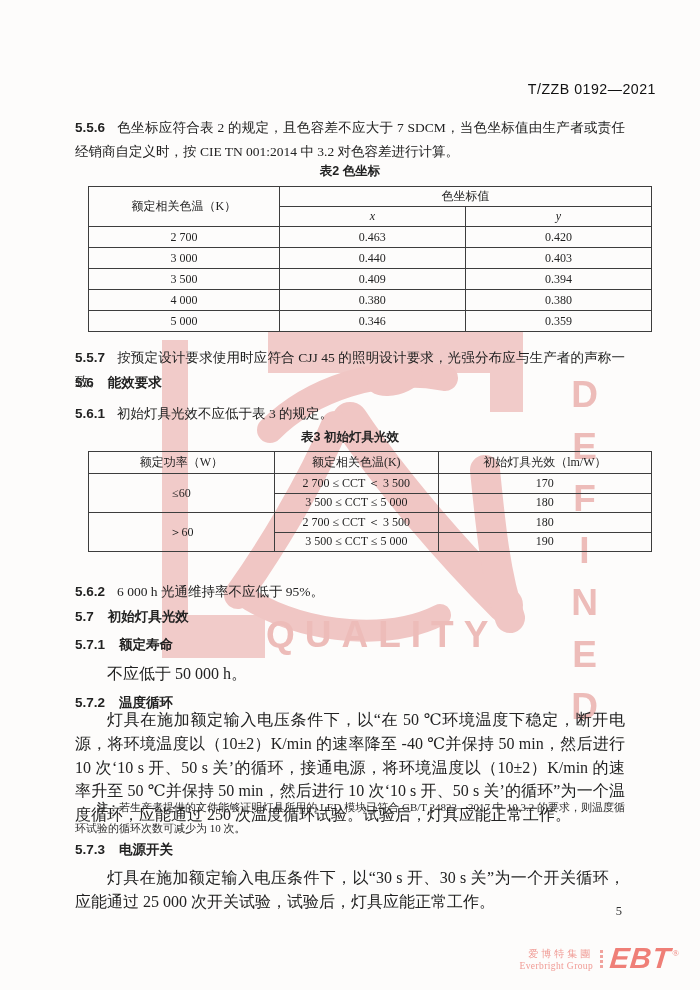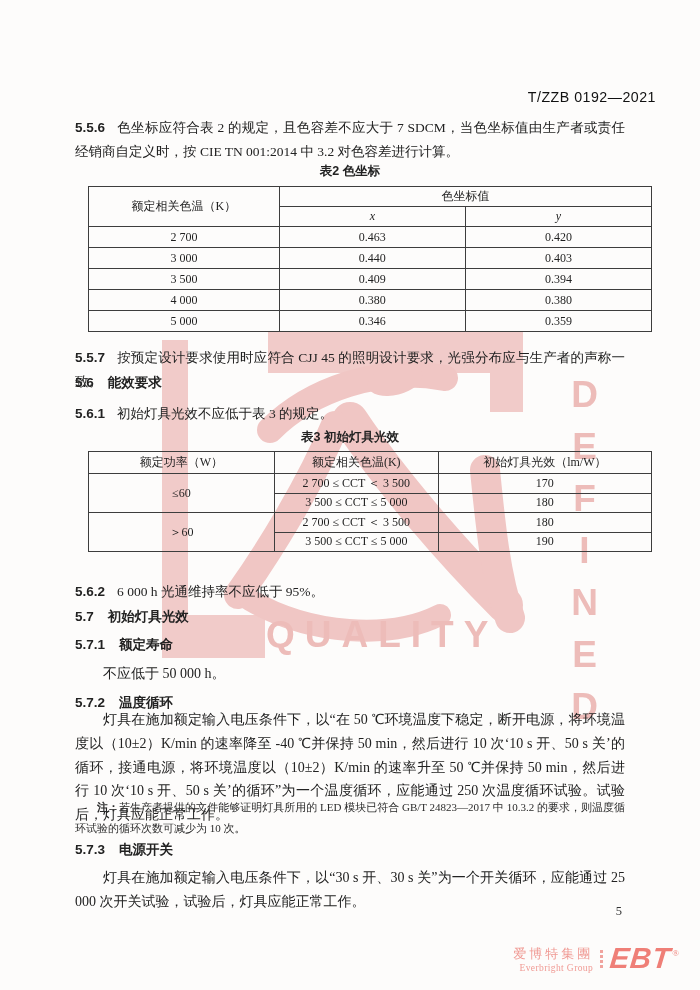--- a/index.html
+++ b/index.html
@@ -16,28 +16,28 @@
   .wm-defined{position:absolute;left:566px;top:374px;writing-mode:vertical-rl;text-orientation:upright;
     font-family:"Liberation Sans","DejaVu Sans",sans-serif;font-weight:700;font-size:37px;
     letter-spacing:11px;color:#edbcb9;line-height:1;}
   .wm-quality{position:absolute;left:266px;top:616px;font-family:"Liberation Sans","DejaVu Sans",sans-serif;
     font-weight:700;font-size:37px;letter-spacing:10px;color:#edbcb9;line-height:1;}
   .wm-svg{position:absolute;left:190px;top:350px;}
 
   
   .content{position:absolute;left:0;top:0;width:700px;height:990px;z-index:1;}
   .abs{position:absolute;}
-  .doc-number{top:89px;right:44px;font-family:"Liberation Sans","DejaVu Sans",sans-serif;
+  .doc-number{top:81px;right:44px;font-family:"Liberation Sans","DejaVu Sans",sans-serif;
     font-size:14.2px;letter-spacing:.5px;color:#111;}
   .textcol{left:75px;width:550px;}
   .clause{font-size:13.5px;line-height:23.5px;text-align:justify;margin:0;}
   .cnum{font-family:"Liberation Sans","DejaVu Sans",sans-serif;font-weight:700;margin-right:12px;white-space:nowrap;}
   .heading{font-family:"Liberation Sans","DejaVu Sans",sans-serif;font-weight:700;font-size:13.5px;margin:0;}
   .heading .cnum{margin-right:14px;}
-  .body-ind{font-size:14px;line-height:23.8px;text-align:justify;text-indent:2em;margin:0;font-family:Liberation Serif, serif;}
+  .body-ind{font-size:16px;line-height:23.8px;text-align:justify;text-indent:2em;margin:0;}
   .note{font-size:11px;line-height:21px;text-align:justify;text-indent:2em;margin:0;color:#2a2a2a;}
   .note-label{font-family:"Liberation Sans","DejaVu Sans",sans-serif;font-weight:700;}
   .tcaption{font-family:"Liberation Sans","DejaVu Sans",sans-serif;font-weight:700;font-size:12.5px;
     text-align:center;left:75px;width:550px;margin:0;}
 
   table.std{border-collapse:collapse;width:564px;table-layout:fixed;background:transparent;}
   table.std td,table.std th{border:1px solid #3d3d3d;text-align:center;vertical-align:middle;
     font-size:12px;font-weight:400;padding:0 2px;color:#1f1f1f;}
   table.std{border:1.5px solid #333;}
   .t2{left:88px;top:186px;}
@@ -45,21 +45,21 @@
   .t2 .drow td{height:20px;}
   .t3{left:88px;top:451px;}
   .t3 .hrow td{height:21px;}
   .t3 .drow td{height:18.5px;}
   .ital{font-style:italic;font-family:"Liberation Serif","DejaVu Serif",serif;font-size:12.5px;}
 
   .page-number{top:904px;right:78px;font-size:12.5px;color:#333;}
 
   
   .logo{top:944px;right:22px;display:flex;align-items:center;gap:7px;}
-  .logo-cn{font-size:13px;letter-spacing:3px;color:#f09a94;white-space:nowrap;}
+  .logo-cn{font-size:10px;letter-spacing:3px;color:#f09a94;white-space:nowrap;text-align:right;}
   .logo-en{font-size:9.5px;letter-spacing:.4px;color:#f09a94;white-space:nowrap;text-align:right;}
   .logo-marks{display:flex;flex-direction:column;gap:2px;}
   .logo-marks span{width:3px;height:3px;background:#f0a39d;display:block;}
   .logo-ebt{font-family:"Liberation Sans","DejaVu Sans",sans-serif;font-weight:700;font-style:italic;
     font-size:29px;color:#ef7f77;transform:skewX(-6deg);display:inline-block;line-height:1;letter-spacing:1px;}
   .logo-reg{font-size:9px;color:#ef7f77;position:relative;top:-12px;left:1px;}
 </style>
 </head>
 <body>
 

